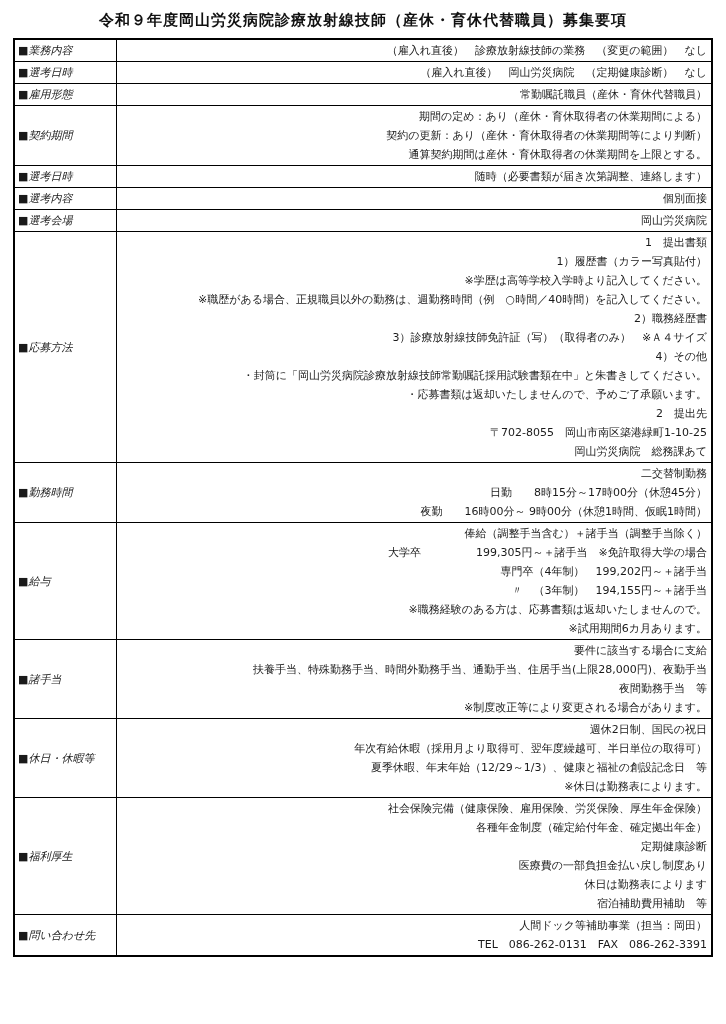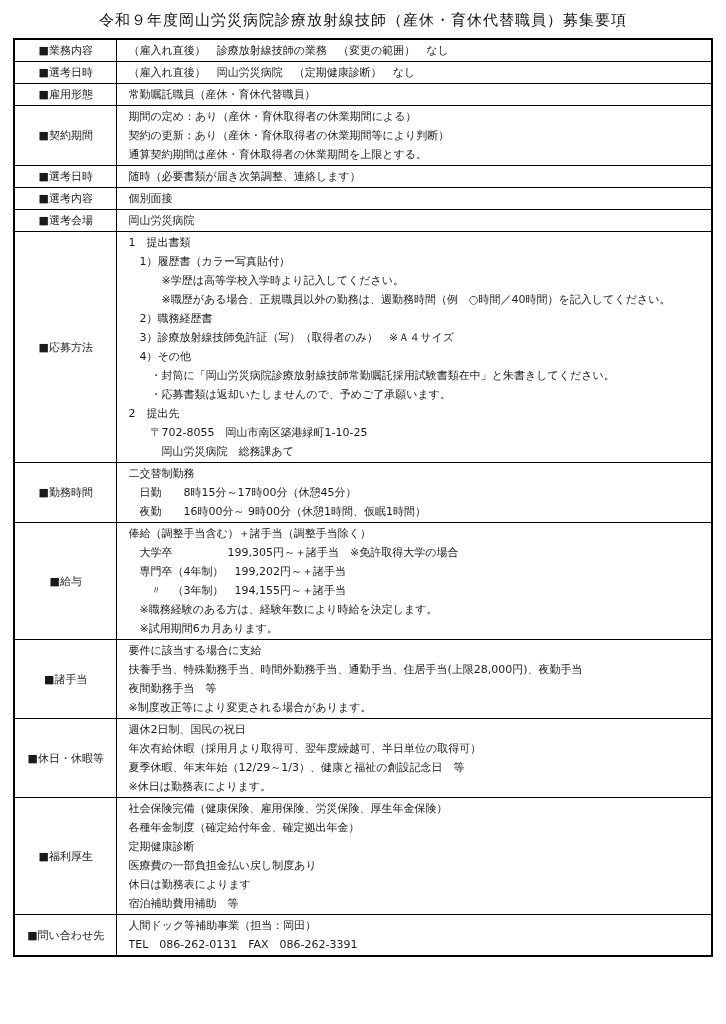--- a/index.html
+++ b/index.html
@@ -12,51 +12,53 @@
   .page {
     width: 726px;
     height: 1024px;
     background: #ffffff;
     padding-top: 11px;
     overflow: hidden;
   }
   .doc-title {
     text-align: center;
     font-size: 15px;
-    font-weight: normal;
+    font-weight: bold;
     letter-spacing: 1px;
     margin-bottom: 8px;
     color: #111;
   }
   table.doc-table {
     border-collapse: collapse;
     margin: 0 auto;
     width: 700px;
     border: 2.5px solid #000;
     table-layout: fixed;
   }
   .doc-table th, .doc-table td {
     border: 1.5px solid #000;
     vertical-align: middle;
     font-size: 11px;
     font-weight: normal;
   }
   .doc-table th {
     width: 102px;
-    text-align: center;
+    text-align: left;
     padding: 1px 2px 1px 3px;
     white-space: nowrap;
+    font-style: italic;
   }
   .doc-table td {
     padding: 1px 4px 1px 12px;
   }
   .line {
     line-height: 19px;
     white-space: pre;
     overflow: hidden;
+    text-align: right;
   }
 </style>
 </head>
 <body>
 
 <div class="page">
   <div class="doc-title">令和９年度岡山労災病院診療放射線技師（産休・育休代替職員）募集要項</div>
 
   <table class="doc-table">
     <tbody>
@@ -129,21 +131,21 @@
             <div class="line">　夜勤　　16時00分～ 9時00分（休憩1時間、仮眠1時間）</div>
           </td>
         </tr>
         <tr>
           <th>■給与</th>
           <td>
             <div class="line">俸給（調整手当含む）＋諸手当（調整手当除く）</div>
             <div class="line">　大学卒　　　　　199,305円～＋諸手当　※免許取得大学の場合</div>
             <div class="line">　専門卒（4年制）　199,202円～＋諸手当</div>
             <div class="line">　　〃　（3年制）　194,155円～＋諸手当</div>
-            <div class="line">　※職務経験のある方は、経験年数により時給を決定します。</div>
+            <div class="line">　※職務経験のある方は、応募書類は返却いたしませんので。</div>
             <div class="line">　※試用期間6カ月あります。</div>
           </td>
         </tr>
         <tr>
           <th>■諸手当</th>
           <td>
             <div class="line">要件に該当する場合に支給</div>
             <div class="line">扶養手当、特殊勤務手当、時間外勤務手当、通勤手当、住居手当(上限28,000円)、夜勤手当</div>
             <div class="line">夜間勤務手当　等</div>
             <div class="line">※制度改正等により変更される場合があります。</div>

